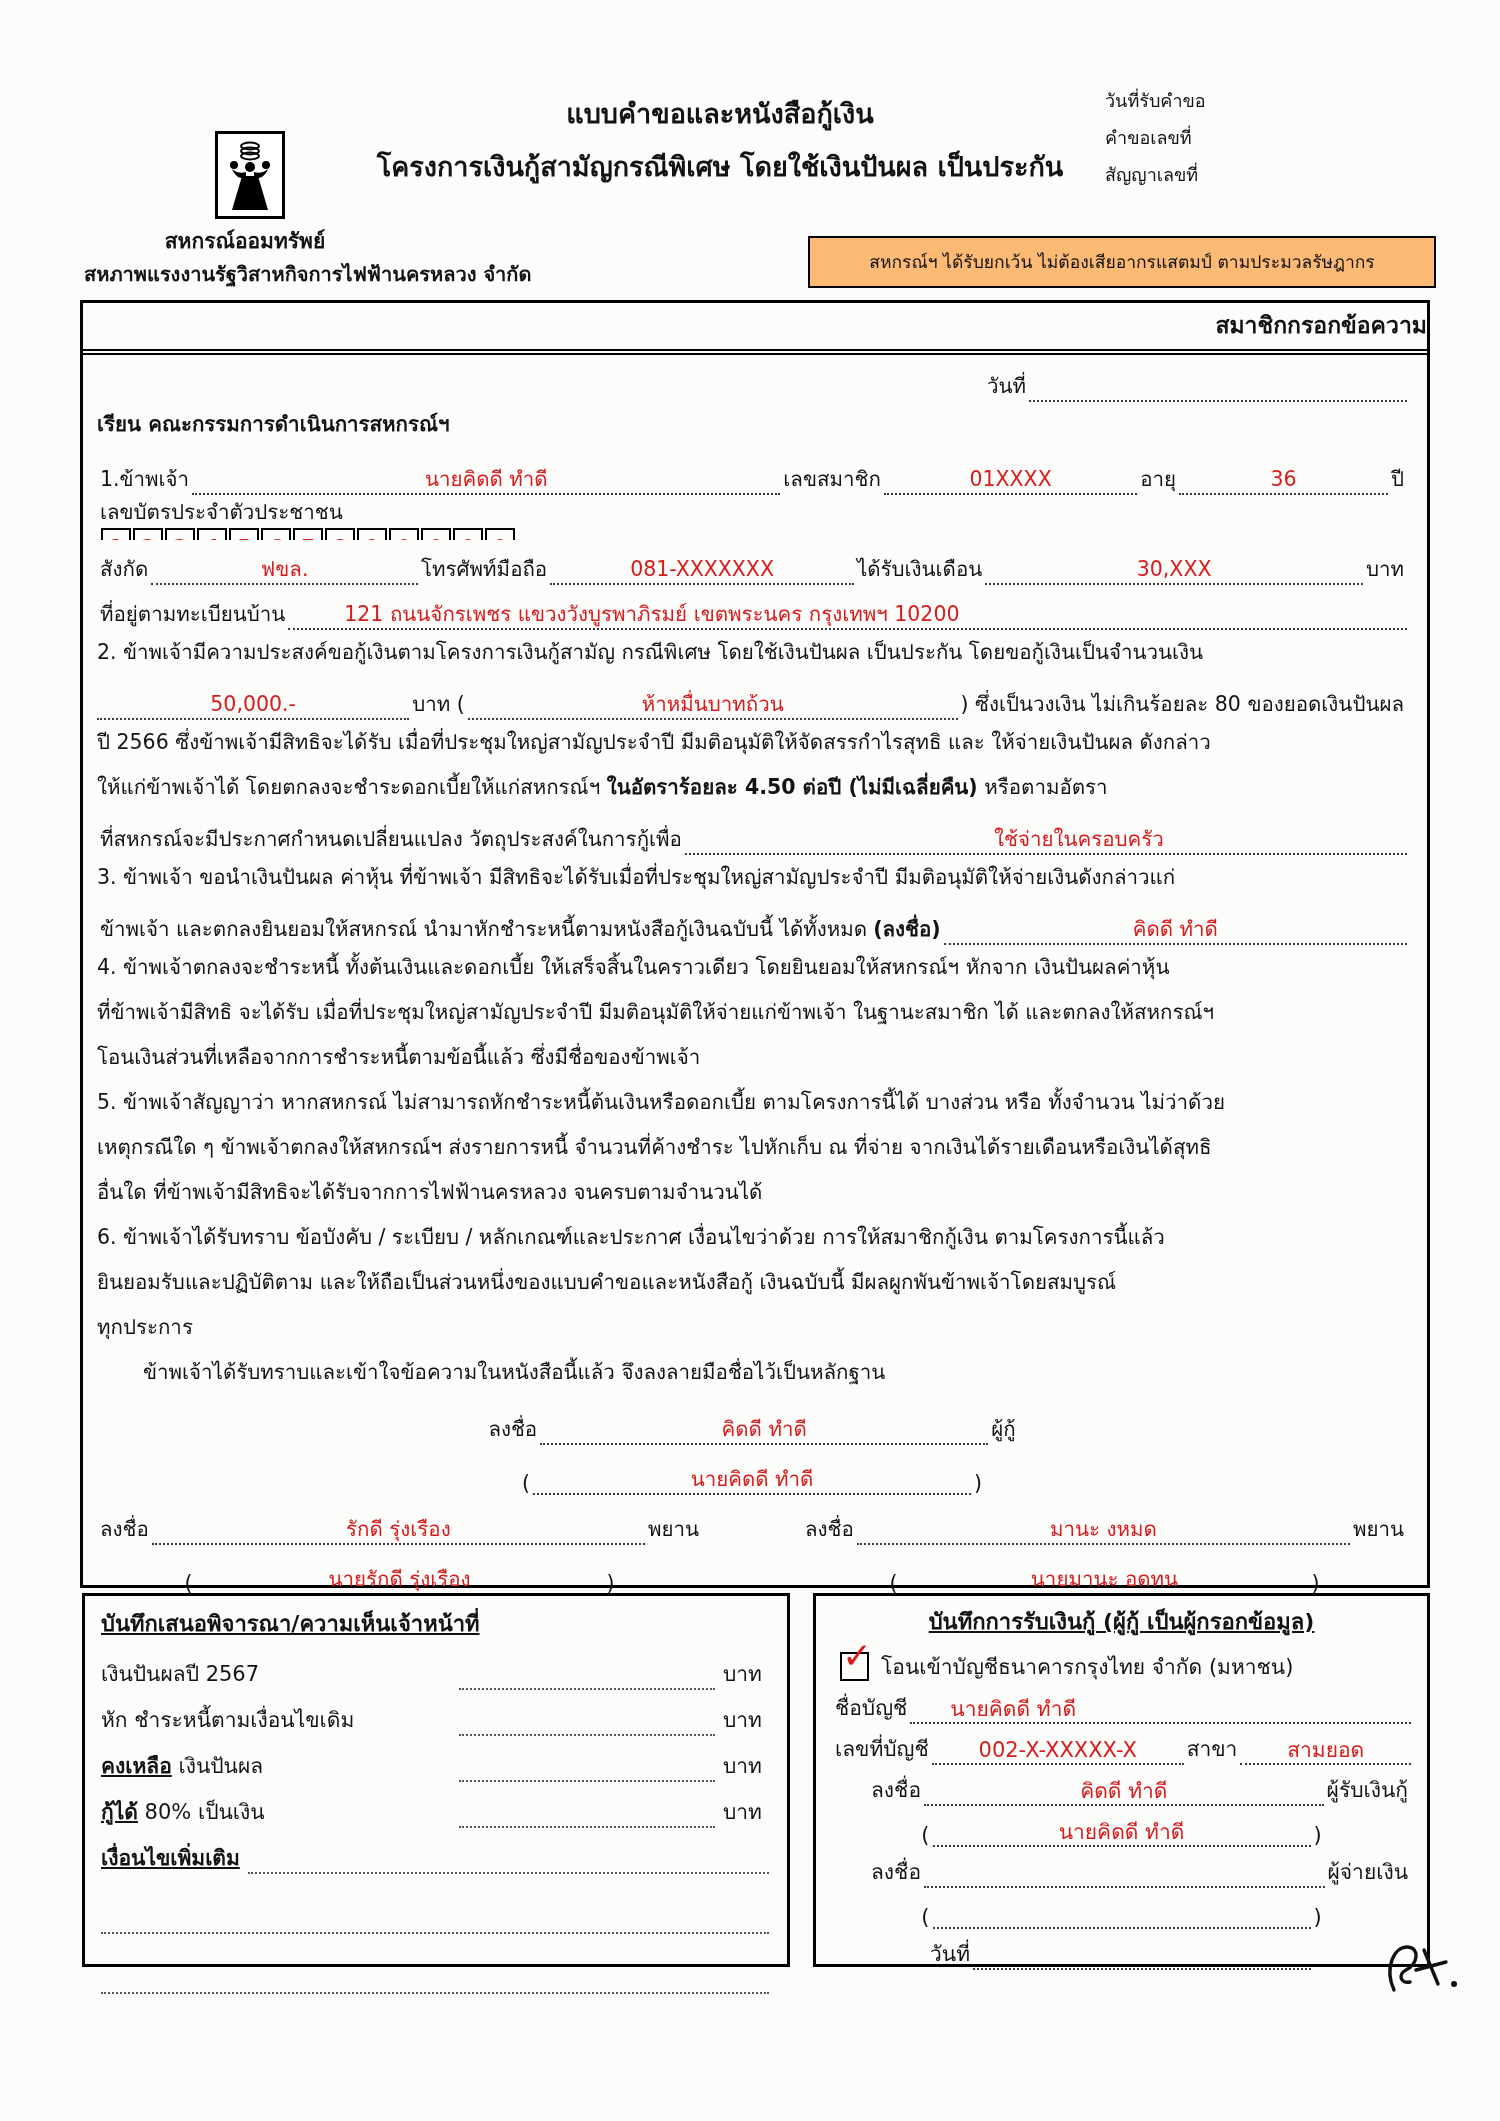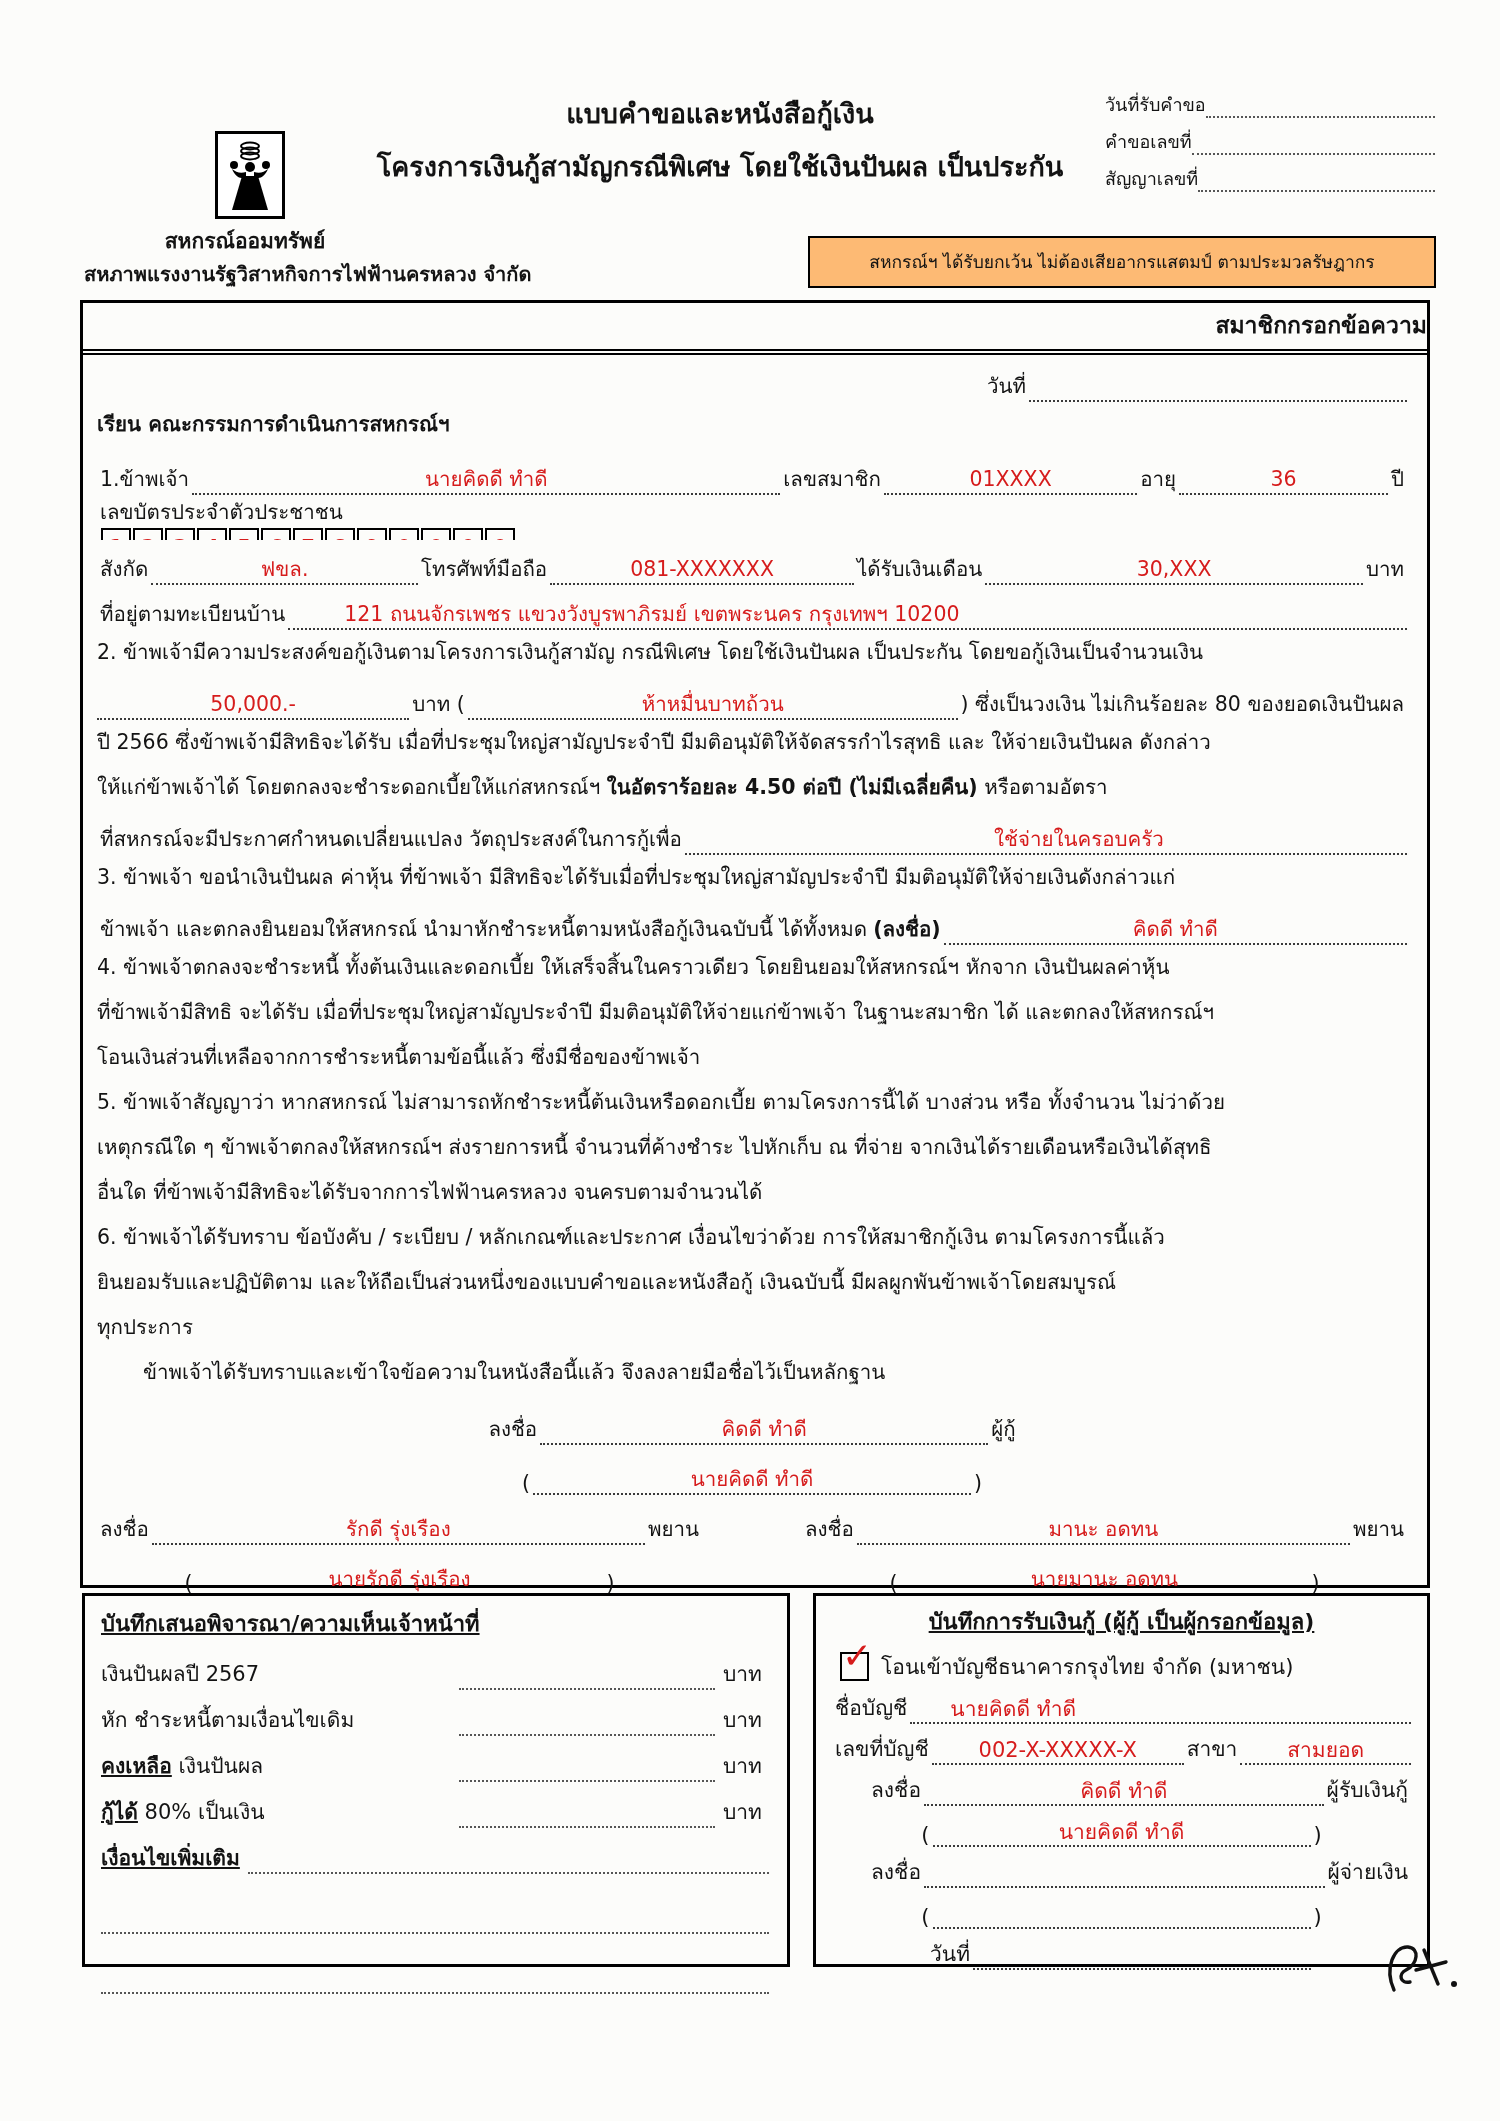--- a/index.html
+++ b/index.html
@@ -12,21 +12,21 @@
   
   .logo-box { position:absolute; left:215px; top:131px; width:64px; height:82px;
     border:3px solid #000; background:#fff; display:flex; align-items:center; justify-content:center; }
   .org-name { position:absolute; left:140px; top:224px; width:210px; text-align:center;
     font-weight:bold; font-size:21px; }
   .org-full { position:absolute; left:84px; top:258px; width:620px; font-weight:bold; font-size:20px; }
   .title-block { position:absolute; left:340px; top:92px; width:760px; text-align:center; font-weight:bold; }
   .title1 { font-size:27px; }
   .title2 { font-size:27px; margin-top:10px; white-space:nowrap; }
   .meta-block { position:absolute; left:1105px; top:86px; width:330px; font-size:18px; }
-  .meta-row { display:flex; align-items:center; height:37px; }
+  .meta-row { display:flex; align-items:flex-start; height:37px;flex-direction:column; }
   .meta-row .dots { flex:1; border-bottom:2px dotted #555; height:24px; }
   .stamp-box { position:absolute; left:808px; top:236px; width:624px; height:48px;
     border:2px solid #000; display:flex; align-items:center; justify-content:center;
     font-size:17.5px; background:#fdba74; }
   
   .main-box { position:absolute; left:80px; top:300px; width:1350px; height:1288px;
     border:3px solid #000; box-sizing:border-box; }
   .member-band { height:46px; line-height:44px; text-align:right; font-weight:bold;
     font-size:23px; border-bottom:6px double #000; }
   .main-content { padding:2px 20px 0 14px; font-size:20.5px; }
@@ -231,21 +231,21 @@
         <span class="t">)</span>
       </div>
       <div class="sig-row">
         <span class="sig-half pad-r">
           <span class="t">ลงชื่อ</span>
           <span class="fill">รักดี รุ่งเรือง</span>
           <span class="t">พยาน</span>
         </span>
         <span class="sig-half pad-l">
           <span class="t">ลงชื่อ</span>
-          <span class="fill">มานะ อดทน</span>
+          <span class="fill">มานะ งหมด</span>
           <span class="t">พยาน</span>
         </span>
       </div>
       <div class="sig-row">
         <span class="sig-half cent" style="padding-right:60px;">
           <span class="t">(</span>
           <span class="fill">นายรักดี รุ่งเรือง</span>
           <span class="t">)</span>
         </span>
         <span class="sig-half cent" style="padding-left:40px;">

